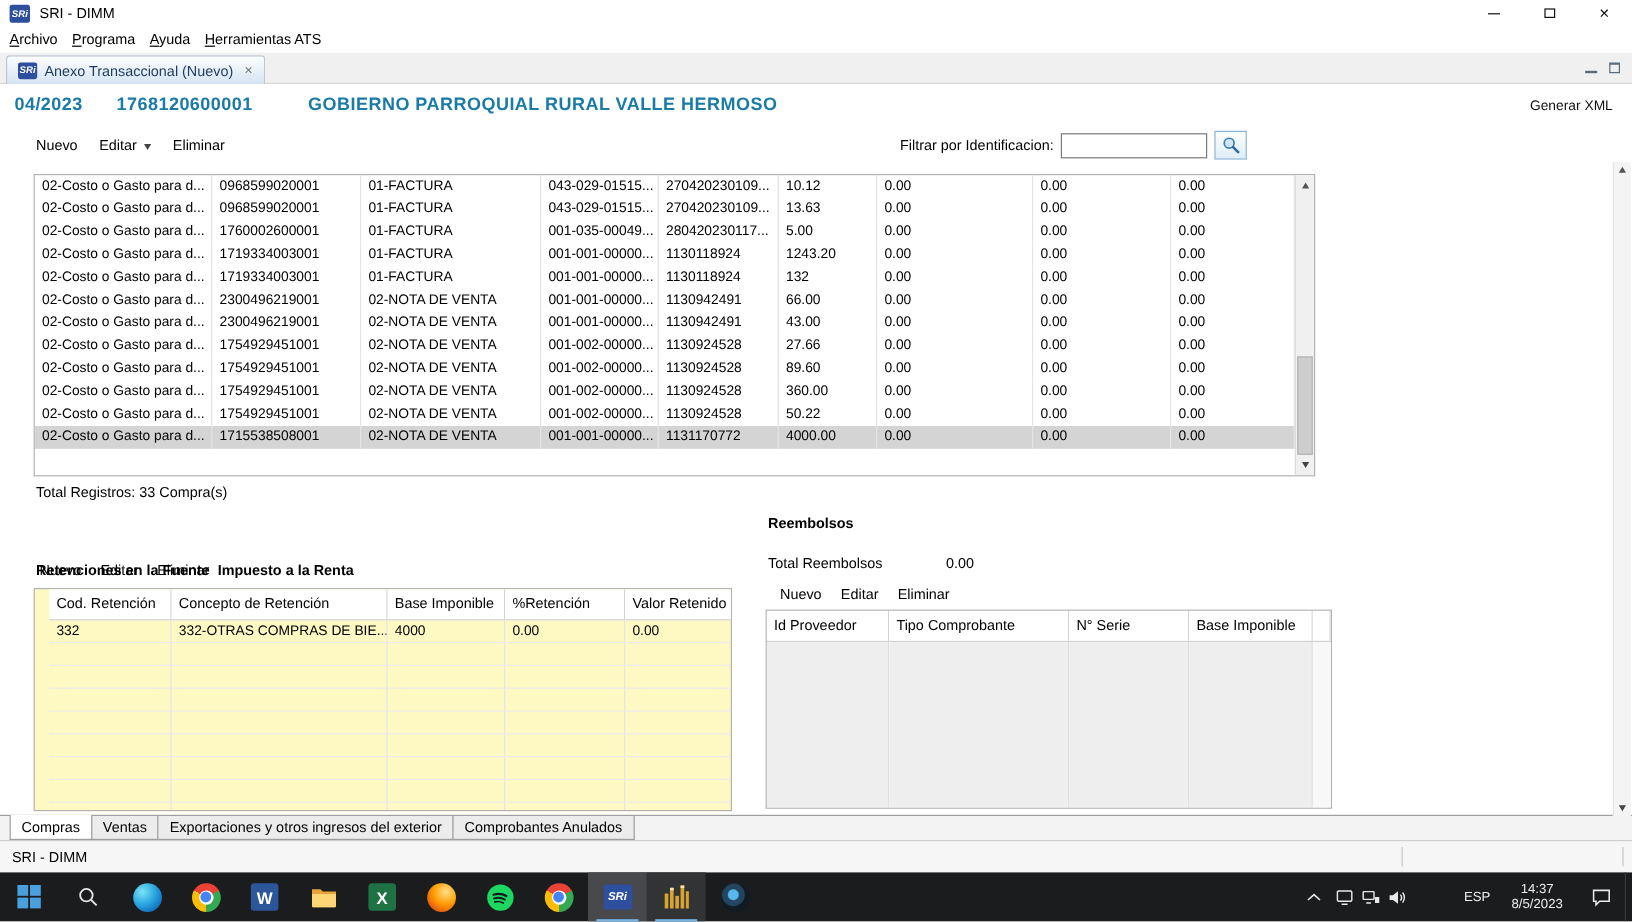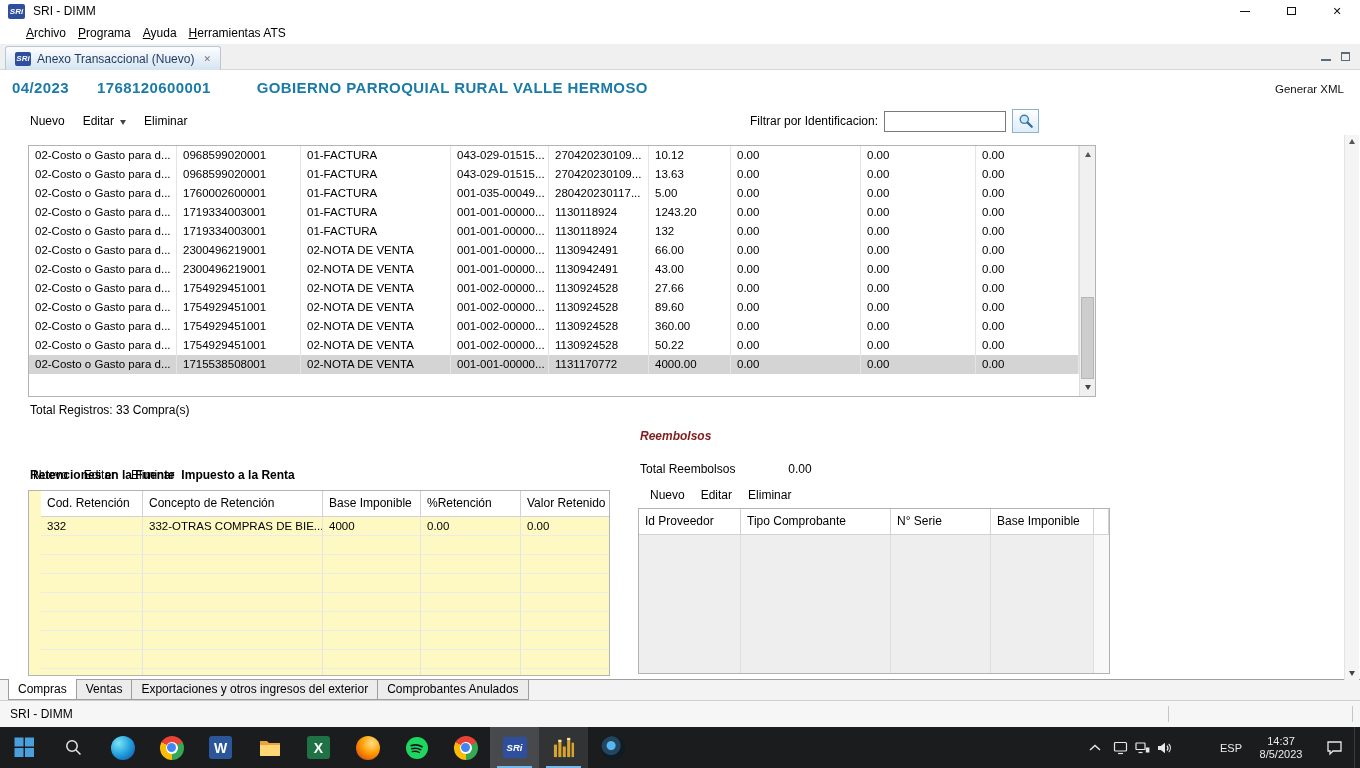--- a/index.html
+++ b/index.html
@@ -12,21 +12,21 @@
   .sri-badge{background:#2d4f9e;color:#fff;display:inline-flex;align-items:center;justify-content:center;
     font-size:8px;font-weight:bold;font-style:italic;border-radius:2px;}
   .app-ico{width:17px;height:15px;margin-left:8px;}
   .tb-title{margin-left:8px;font-size:12px;}
   .winctl{position:absolute;right:0;top:0;height:22px;display:flex;}
   .wc{width:46px;height:22px;display:flex;align-items:center;justify-content:center;font-size:11px;color:#111;}
   .wc-min{display:block;width:10px;height:1px;background:#111;}
   .wc-max{display:block;width:9px;height:8px;border:1px solid #111;}
 
   
-  .menubar{position:absolute;top:22px;left:0;width:1344px;height:22px;background:#fff;display:flex;align-items:center;padding-left:20px;}
+  .menubar{position:absolute;top:22px;left:0;width:1344px;height:22px;background:#fff;display:flex;align-items:center;padding-left:2px;}
   .menu-item{padding:2px 6px;cursor:default;}
   .menu-item u{text-decoration:underline;}
 
   
   .tabstrip{position:absolute;top:44px;left:0;width:1360px;height:26px;background:#f0f0f0;border-bottom:1px solid #d7d7d7;}
   .etab{position:absolute;left:5px;top:2px;height:24px;display:flex;align-items:center;gap:6px;padding:0 9px;
     border:1px solid #b9c6d4;border-bottom:none;border-radius:3px 3px 0 0;
     background:linear-gradient(#fdfdfe,#d5e4f2);font-size:12px;color:#1d3a5f;}
   .etab .sri-badge{width:16px;height:14px;}
   .tabclose{font-size:9px;color:#777;margin-left:3px;}
@@ -70,21 +70,21 @@
   
   .ret-title{position:absolute;top:436px;left:30px;font-size:12px;font-weight:bold;white-space:pre;margin-top:32px;}
   .ret-toolbar{position:absolute;top:468px;left:33px;display:flex;gap:16px;font-size:12px;}
   .rtable{position:absolute;top:490px;left:28px;width:582px;height:186px;border:1px solid #b3b3b3;background:#fef9c3;overflow:hidden;padding-left:12px;}
   #r-head{display:grid;grid-template-columns:102px 180px 98px 100px 1fr;width:580px;}
   #r-head .hcell{height:26px;line-height:25px;}
   .rrow{display:grid;grid-template-columns:102px 180px 98px 100px 1fr;width:580px;height:19px;}
   .rrow .cell{border-bottom:1px solid #ebebeb;}
 
   
-  .reemb-title{position:absolute;top:429px;left:640px;font-size:12px;font-weight:bold;color:#7f1d1d;font-style:italic;}
+  .reemb-title{position:absolute;top:429px;left:640px;font-size:12px;font-weight:bold;color:#000000;}
   .reemb-total{position:absolute;top:462px;left:640px;font-size:12px;}
   .rt-label{display:inline-block;width:145px;}
   .reemb-toolbar{position:absolute;top:488px;left:650px;display:flex;gap:16px;font-size:12px;}
   .btable{position:absolute;top:508px;left:638px;width:472px;height:166px;border:1px solid #b3b3b3;background:#fff;overflow:hidden;}
   #b-head{display:grid;grid-template-columns:102px 150px 100px 103px 1fr;width:470px;}
   #b-head .hcell{height:26px;line-height:25px;}
   #b-body{display:grid;grid-template-columns:102px 150px 100px 103px 1fr;width:470px;height:138px;}
   .bcol{background:#eee;border-right:1px solid #dedede;}
   .bcol:last-child{background:#f8f8f8;border-right:none;}
 

